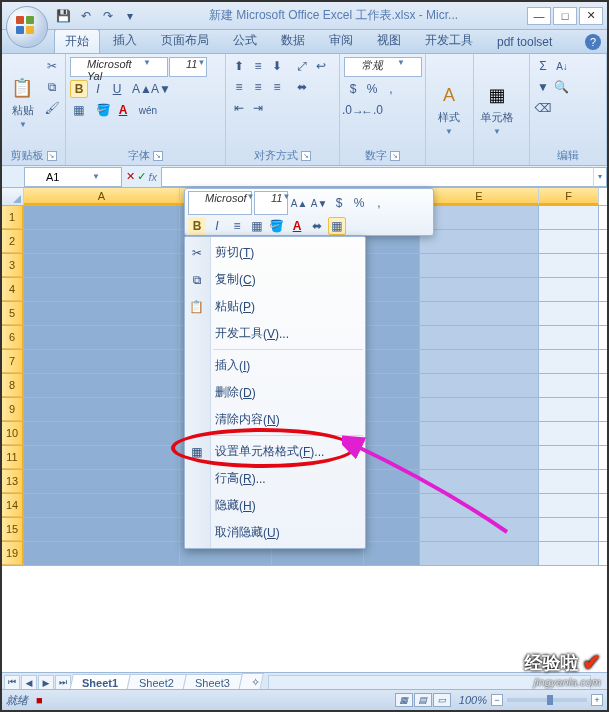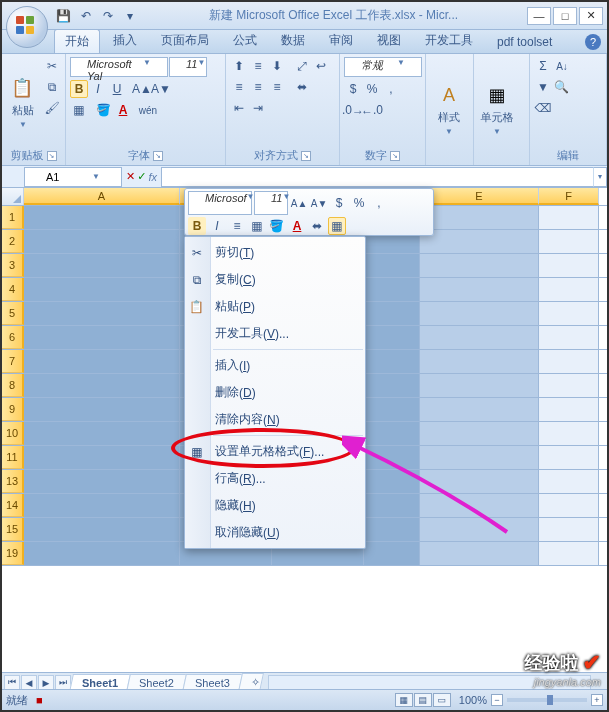--- a/index.html
+++ b/index.html
@@ -87,21 +87,21 @@
 .sheettabs { position: absolute; left: 0; right: 0; bottom: 18px; height: 20px; background: #dce8f5; display: flex; align-items: center; border-top: 1px solid #9db8d9; font-size: 11px; }
 .sheettabs .nav { display: flex; margin-left: 2px; }
 .sheettabs .nav span { width: 16px; height: 16px; display: flex; align-items: center; justify-content: center; color: #3b5b8a; border: 1px solid #b8cde6; background: #f1f6fc; margin-right: 1px; font-size: 9px; }
 .stab { padding: 2px 10px; background: #f7fafd; border: 1px solid #b8cde6; margin-left: -1px; color: #3b5b8a; transform: skewX(-12deg); }
 .stab span { display: inline-block; transform: skewX(12deg); }
 .stab.active { background: #fff; border-bottom: 1px solid #fff; font-weight: bold; }
 .stab.new { width: 22px; text-align: center; }
 .hscroll { flex: 1; height: 16px; background: #e3eefb; margin: 0 16px 0 6px; border: 1px solid #b8cde6; }
 
 
-.status { position: absolute; left: 0; right: 0; bottom: 0; height: 18px; background: linear-gradient(#dbe7f5,#c5d7ec); display: flex; align-items: center; font-size: 11px; color: #3b5b8a; padding: 10px 4px; border-top: 1px solid #9db8d9; }
+.status { position: absolute; left: 0; right: 0; bottom: 0; height: 18px; background: linear-gradient(#dbe7f5,#c5d7ec); display: flex; align-items: center; font-size: 11px; color: #3b5b8a; padding: 10px 4px; border-top: 1px solid #9db8d9; font-style: italic; }
 .status .views { display: flex; gap: 1px; margin-left: auto; }
 .status .vbtn { width: 18px; height: 14px; border: 1px solid #8fa9c9; background: #eef4fb; font-size: 9px; display: flex; align-items: center; justify-content: center; }
 .zoom { display: flex; align-items: center; gap: 4px; margin-left: 8px; }
 .zoom .track { width: 80px; height: 4px; background: #b8cde6; position: relative; }
 .zoom .track::after { content: ""; position: absolute; left: 50%; top: -3px; width: 6px; height: 10px; background: #6a8cc0; }
 .zoom .zbtn { width: 12px; height: 12px; border: 1px solid #8fa9c9; background: #fff; display: flex; align-items: center; justify-content: center; font-size: 9px; }
 
 
 .watermark { position: absolute; right: 6px; bottom: 22px; z-index: 60; text-align: right; font-family: Arial, sans-serif; pointer-events: none; }
 .watermark .l1 { color: #fff; font-size: 18px; font-weight: bold; text-shadow: 0 0 3px #000, 0 0 3px #000; display: flex; align-items: center; justify-content: flex-end; gap: 4px; }

